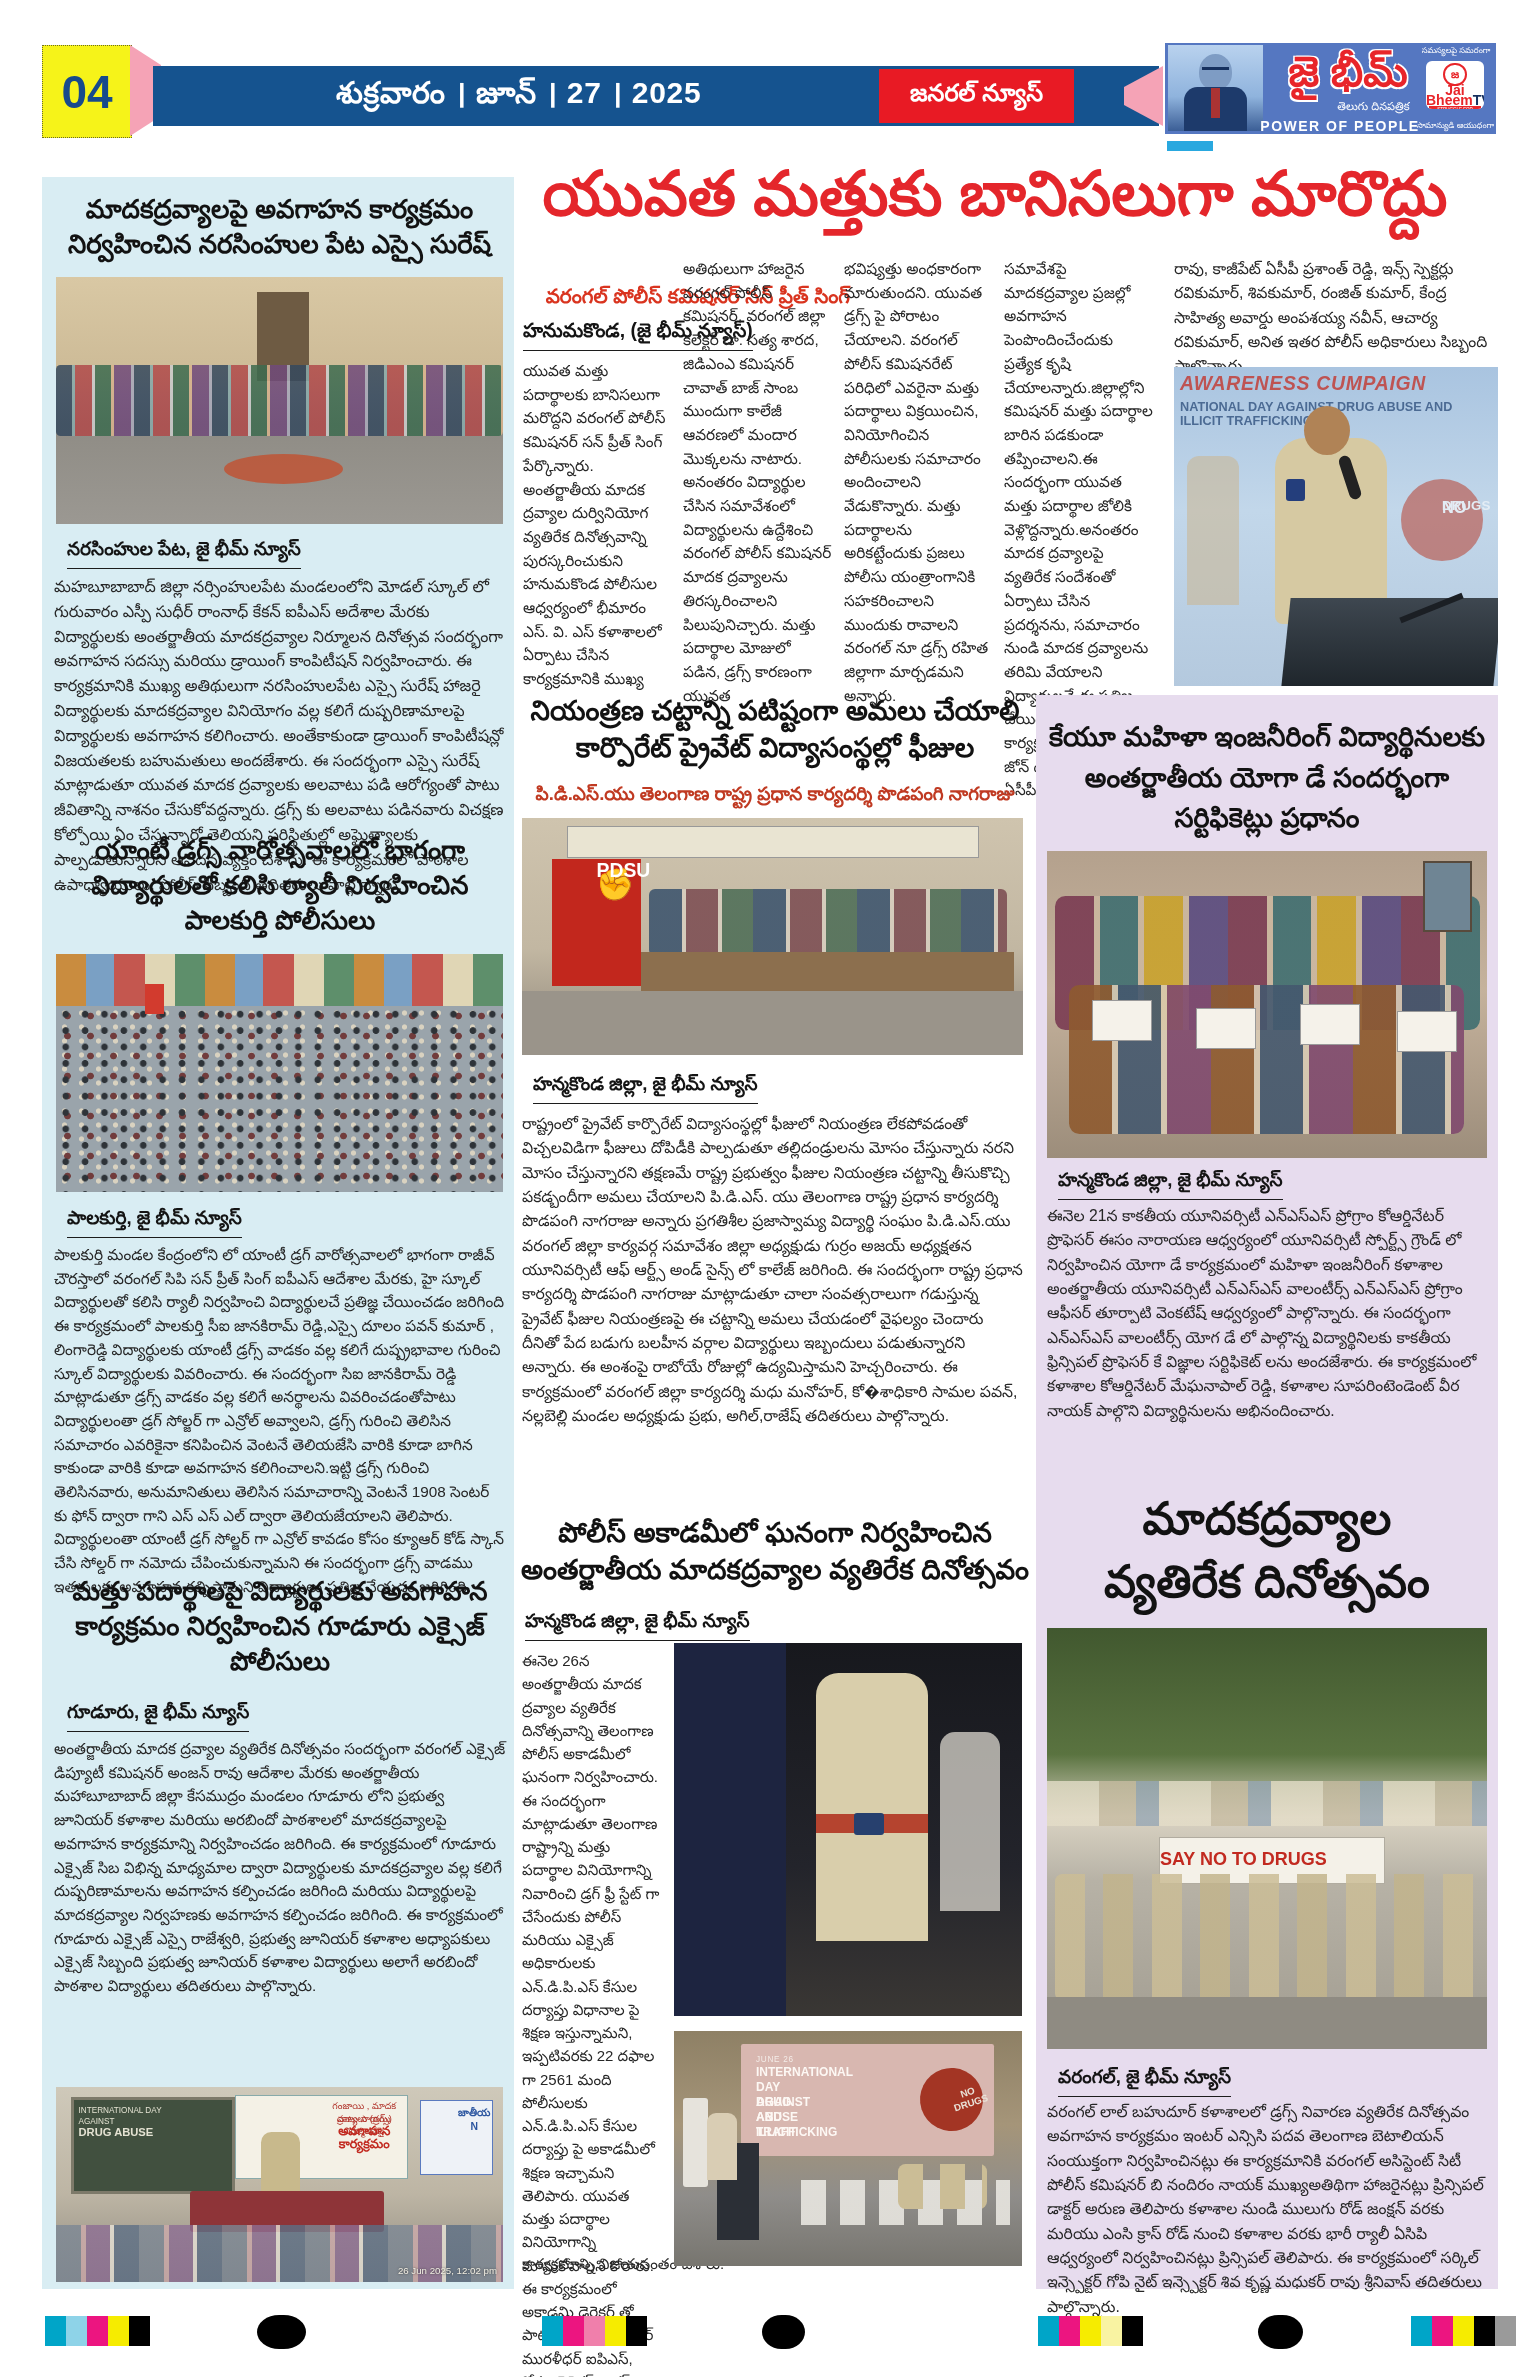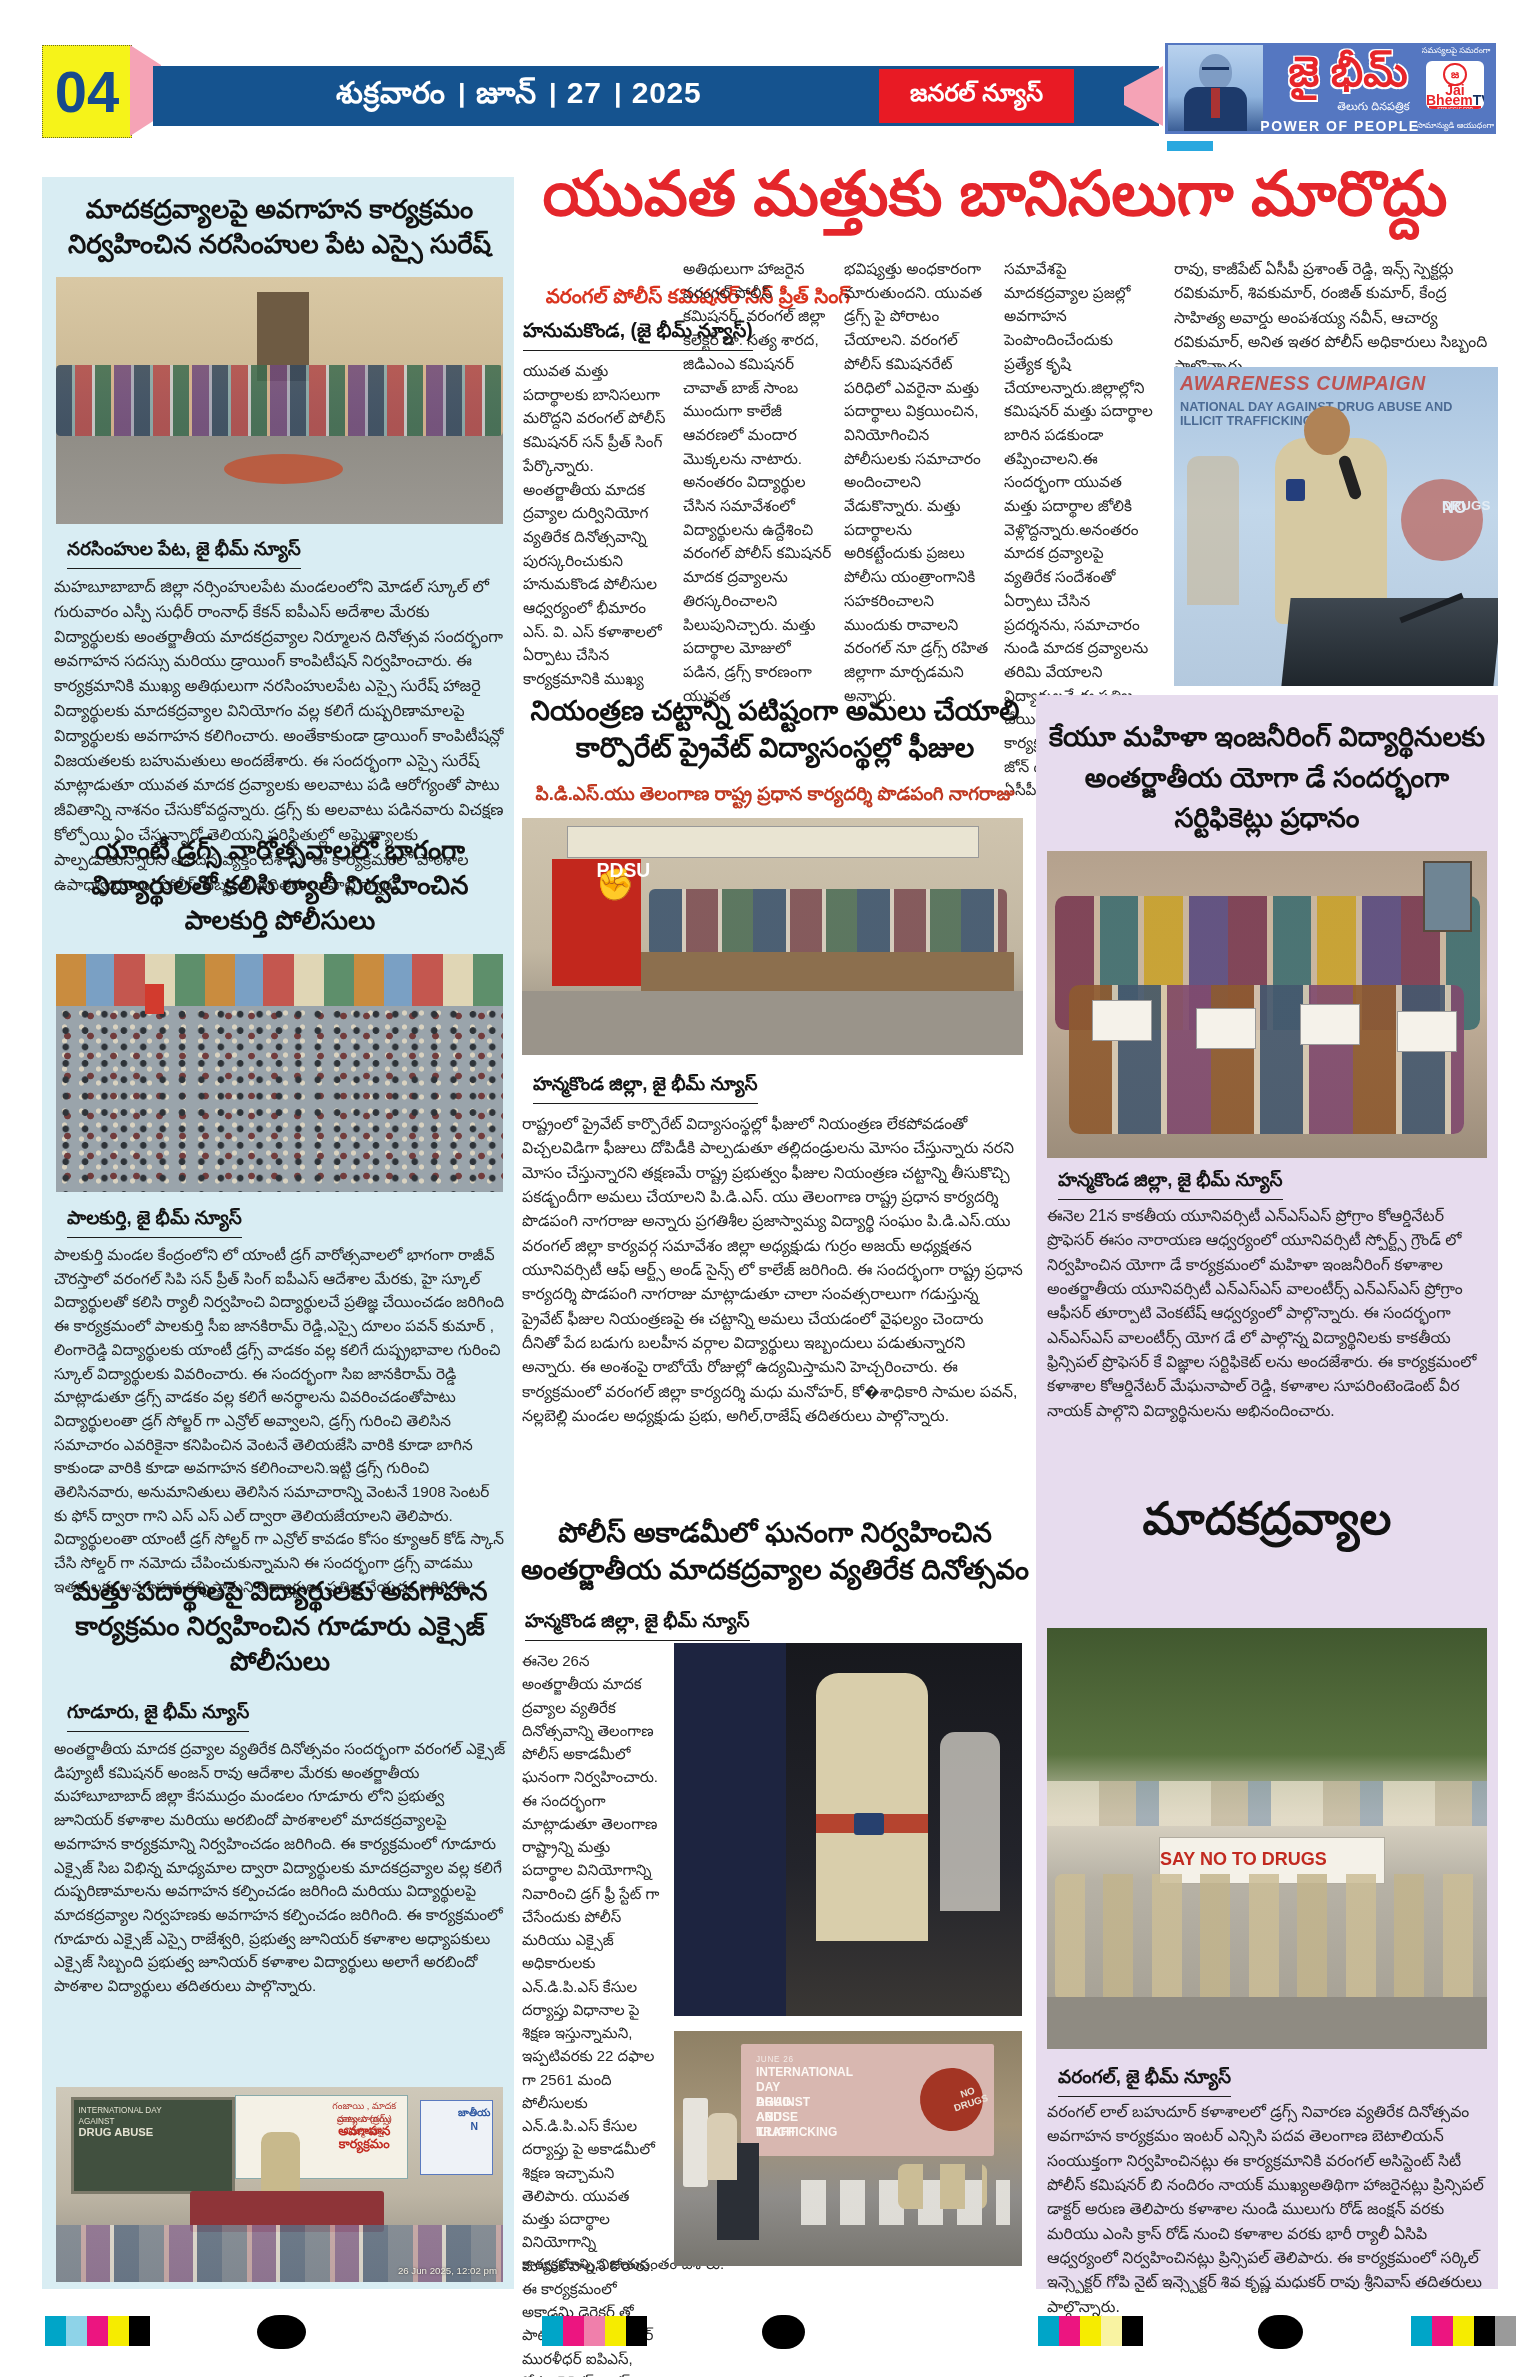--- a/index.html
+++ b/index.html
@@ -18,21 +18,21 @@
   .regsq{width:21px;height:30px;display:inline-block;}
   .reg-group{display:flex;gap:0px;}
   .oval{background:#000;border-radius:45%/50%;}
 </style>
 </head>
 <body>
 
 <div class="page">
 
   <div class="abs" style="left:42px;top:45px;width:88px;height:91px;background:#f6f319;border:0.7px dotted #6b6b2a;display:flex;align-items:center;justify-content:center;">
-    <span style="font-size:58px;font-weight:bold;color:#174a8c;">04</span>
+    <span style="font-size:46px;font-weight:bold;color:#174a8c;">04</span>
   </div>
   <div class="abs" style="left:130px;top:45px;width:31px;height:91px;background:#f5a3b6;clip-path:polygon(0 0,100% 22%,100% 78%,0 100%);"></div>
 
   <div class="abs" style="left:153px;top:66px;width:1006px;height:60px;background:#15538f;display:flex;align-items:center;">
     <span style="color:#ffffff;font-size:30px;font-weight:bold;margin-left:183px;letter-spacing:0.7px;">శుక్రవారం । జూన్ । 27 । 2025</span>
   </div>
   <div class="abs" style="left:827px;top:66px;width:52px;height:60px;background:#f5c3cd;clip-path:polygon(0 0,100% 0,55% 100%,0 100%);opacity:0;"></div>
 
   <div class="abs" style="left:879px;top:69px;width:195px;height:54px;background:#e81a24;display:flex;align-items:center;justify-content:center;">
     <span style="color:#ffffff;font-size:24px;font-weight:bold;">జనరల్ న్యూస్</span>
@@ -228,20 +228,21 @@
     <div style="left:350px;top:160px;width:58px;height:39px;background:#f5f2ea;border:0.7px solid #999;"></div>
     <div style="right:15px;top:10.4px;width:45px;height:67px;background:#6f8594;border:2.2px solid #584a3c;"></div>
   </div>
   <div class="abs" style="left:1058px;top:1169px;">
     <span class="byline">హన్మకొండ జిల్లా, జై భీమ్ న్యూస్</span>
   </div>
   <div class="abs body-text" style="left:1047px;top:1204px;width:440px;height:246px;font-size:15.7px;">ఈనెల 21న కాకతీయ యూనివర్సిటీ ఎన్ఎస్ఎస్ ప్రోగ్రాం కోఆర్డినేటర్ ప్రొఫెసర్ ఈసం నారాయణ ఆధ్వర్యంలో యూనివర్సిటీ స్పోర్ట్స్ గ్రౌండ్ లో నిర్వహించిన యోగా డే కార్యక్రమంలో మహిళా ఇంజనీరింగ్ కళాశాల అంతర్జాతీయ యూనివర్సిటీ ఎన్ఎస్ఎస్ వాలంటీర్స్  ఎన్ఎస్ఎస్ ప్రోగ్రాం ఆఫీసర్ తూర్పాటి వెంకటేష్ ఆధ్వర్యంలో పాల్గొన్నారు. ఈ సందర్భంగా ఎన్ఎస్ఎస్ వాలంటీర్స్ యోగ డే లో పాల్గొన్న విద్యార్థినిలకు కాకతీయ ఫ్రిన్సిపల్ ప్రొఫెసర్ కే విజ్ఞాల సర్టిఫికెట్ లను అందజేశారు. ఈ కార్యక్రమంలో కళాశాల కోఆర్డినేటర్ మేఘనాపాల్ రెడ్డి, కళాశాల సూపరింటెండెంట్ వీర నాయక్ పాల్గొని విద్యార్థినులను అభినందించారు.</div>
 
   <div class="abs headline-black" style="left:1047px;top:1487px;width:440px;font-size:45px;line-height:1.4;">
     <div>మాదకద్రవ్యాల</div>
+    <div>వ్యతిరేక దినోత్సవం</div>
   </div>
 
   <div class="photo" style="left:1047px;top:1628px;width:440px;height:421px;background:linear-gradient(180deg,#41582f 0%,#5a7340 30%,#d9d2c2 45%,#b7b2a6 60%,#a19c90 100%);">
     <div style="left:0;top:153px;width:440px;height:45px;background:repeating-linear-gradient(90deg,#e4ddc8 0 52px,#c7bca2 52px 89px,#97a7b4 89px 112px);opacity:.8;"></div>
     <div style="left:112px;top:209px;width:224px;height:45px;background:#f4f1e8;border:1.5px solid #b1aca0;color:#c22a20;font-size:18px;font-weight:bold;text-align:left;line-height:42px;">
       <span>SAY NO TO DRUGS</span>
     </div>
     <div style="left:7.5px;top:246px;width:425px;height:127px;background:repeating-linear-gradient(90deg,#cbbd96 0 30px,transparent 30px 48px,#c2b48c 48px 78px,transparent 78px 97px);opacity:.85;border-radius:7.5px;"></div>
     <div style="left:0;top:369px;width:440px;height:52px;background:#8f8b82;"></div>
   </div>

